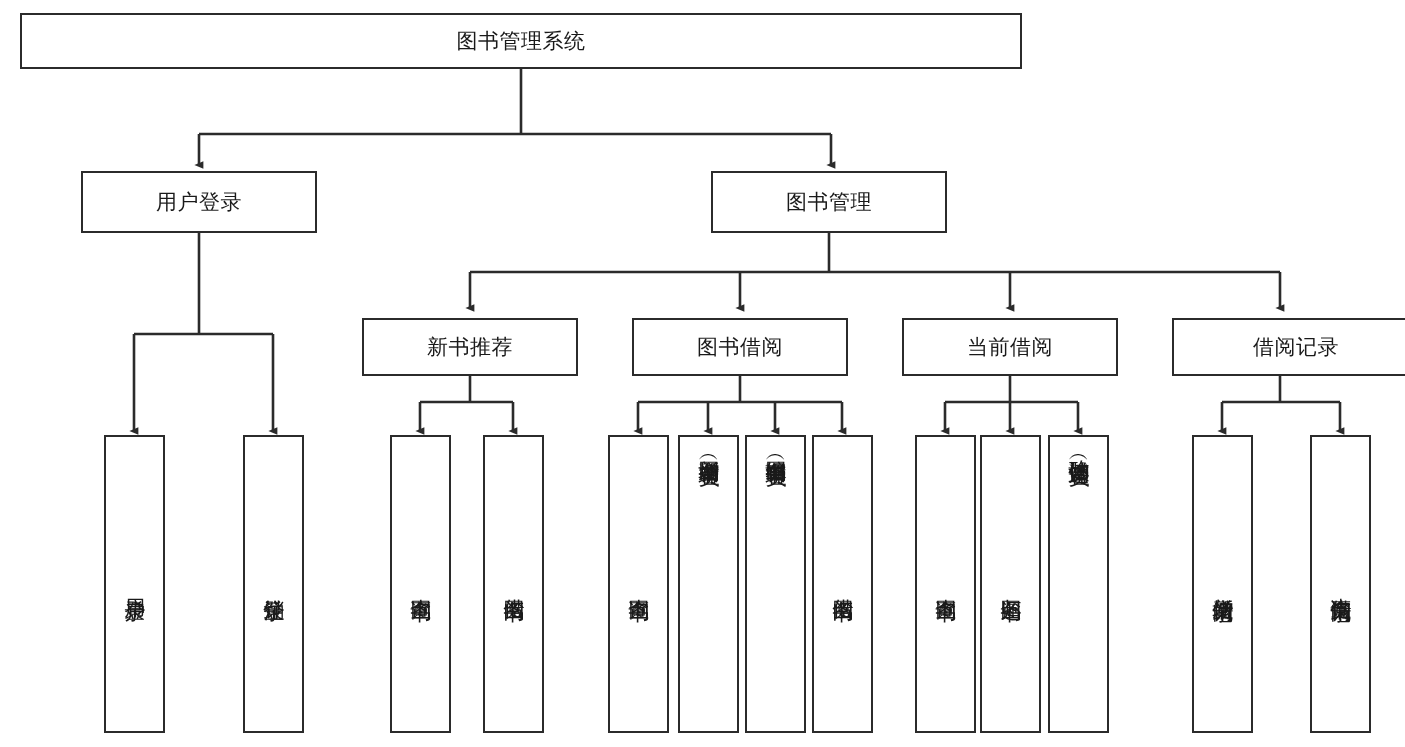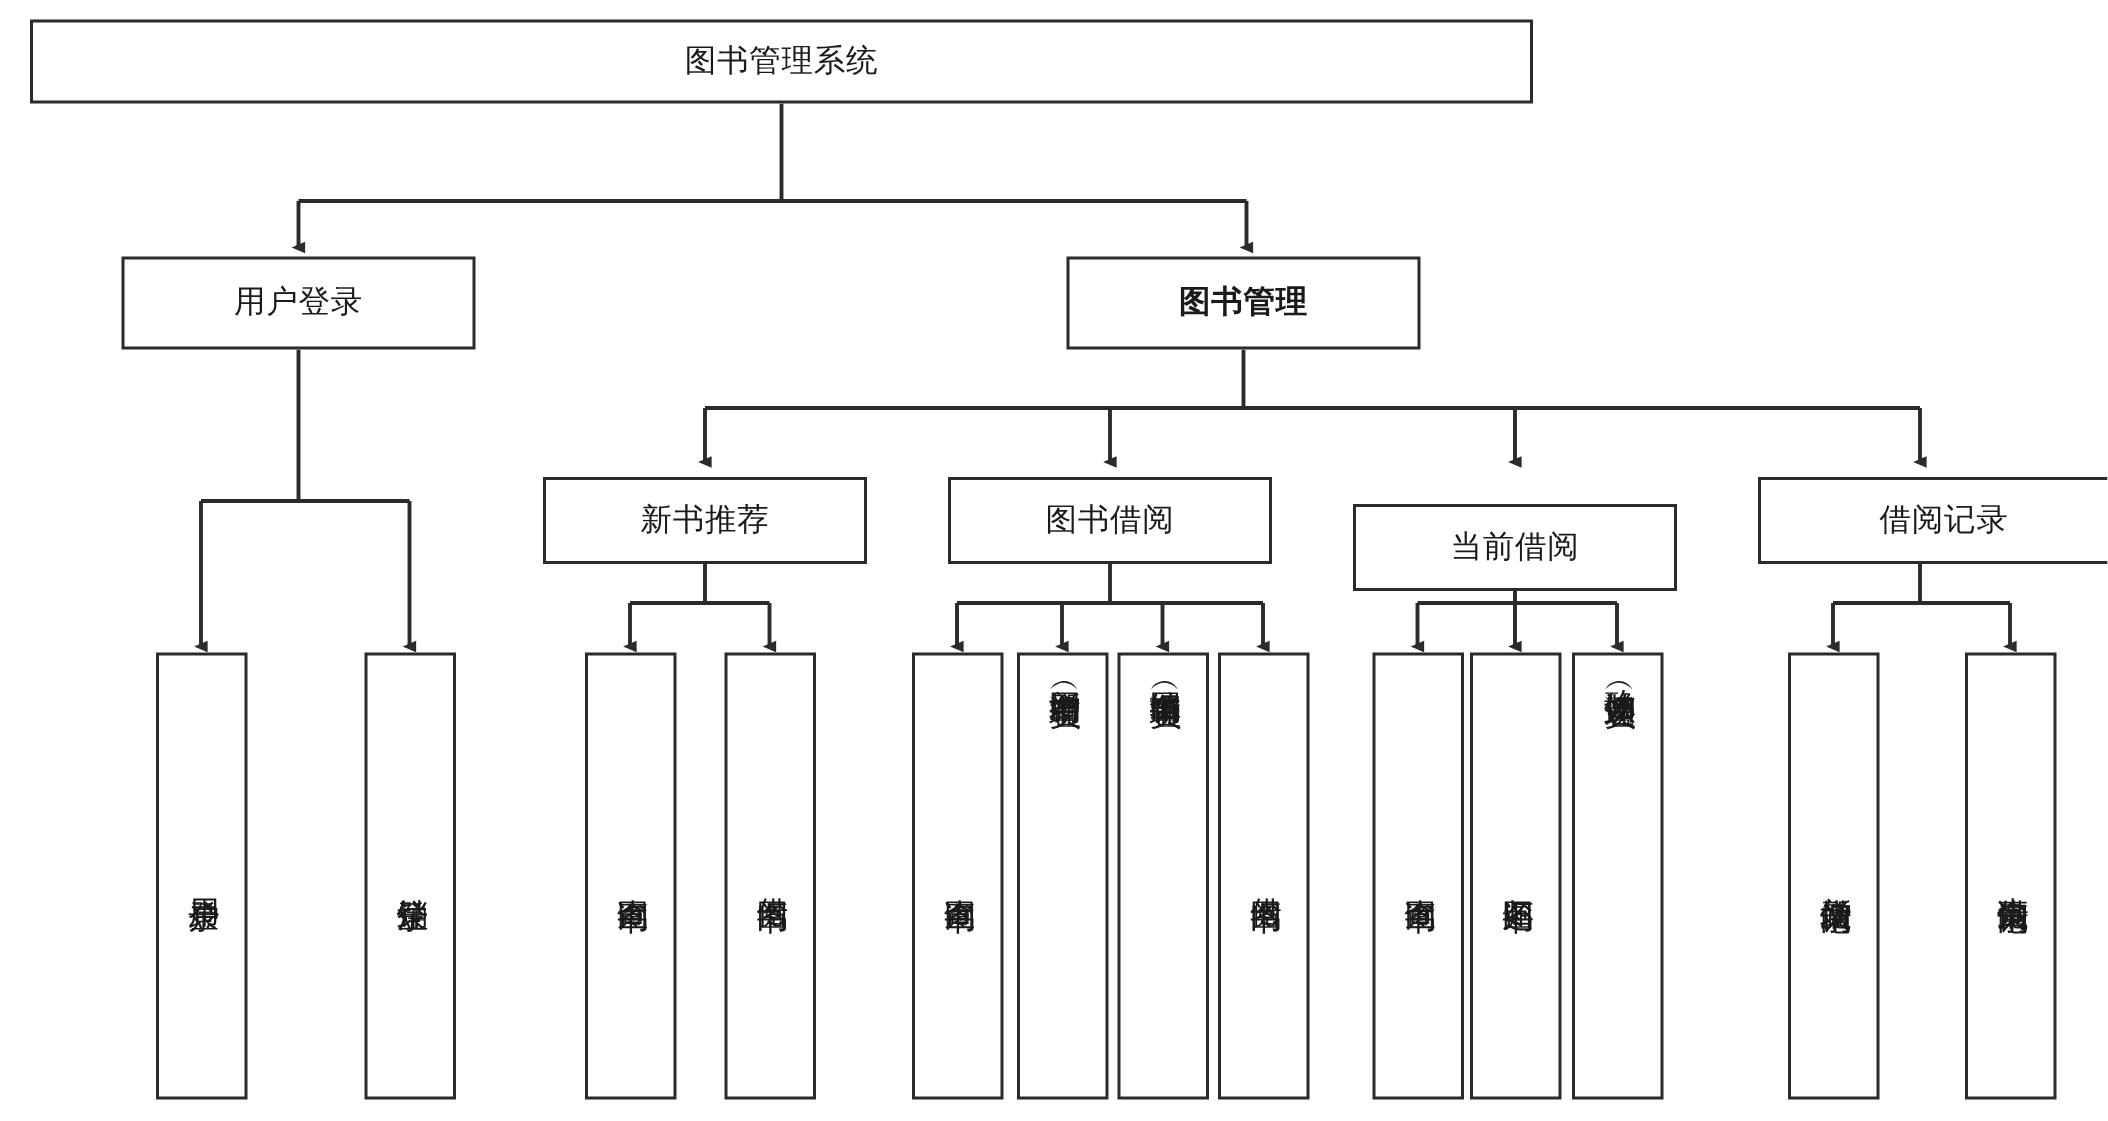--- a/index.html
+++ b/index.html
@@ -132,33 +132,33 @@
   </svg>
 
   <div class="node level-0" style="left:20px; top:13px; width:1002px; height:56px;">
     <span class="node-label">图书管理系统</span>
   </div>
 
   <div class="node level-1" style="left:81px; top:171px; width:236px; height:62px;">
     <span class="node-label">用户登录</span>
   </div>
 
-  <div class="node level-1" style="left:711px; top:171px; width:236px; height:62px;font-weight:bold;">
+  <div class="node level-1" style="left:711px; top:171px; width:236px; height:62px;">
     <span class="node-label">图书管理</span>
   </div>
 
   <div class="node level-2" style="left:362px; top:318px; width:216px; height:58px;">
     <span class="node-label">新书推荐</span>
   </div>
 
   <div class="node level-2" style="left:632px; top:318px; width:216px; height:58px;">
     <span class="node-label">图书借阅</span>
   </div>
 
-  <div class="node level-2" style="left:902px; top:318px; width:216px; height:58px;margin-top:18px;">
+  <div class="node level-2" style="left:902px; top:318px; width:216px; height:58px;">
     <span class="node-label">当前借阅</span>
   </div>
 
   <div class="node level-2" style="left:1172px; top:318px; width:248px; height:58px;">
     <span class="node-label">借阅记录</span>
   </div>
 
   <div class="node level-3 centered" style="left:104px; top:435px; width:61px; height:298px;">
     <span class="node-label">用户登录</span>
   </div>

